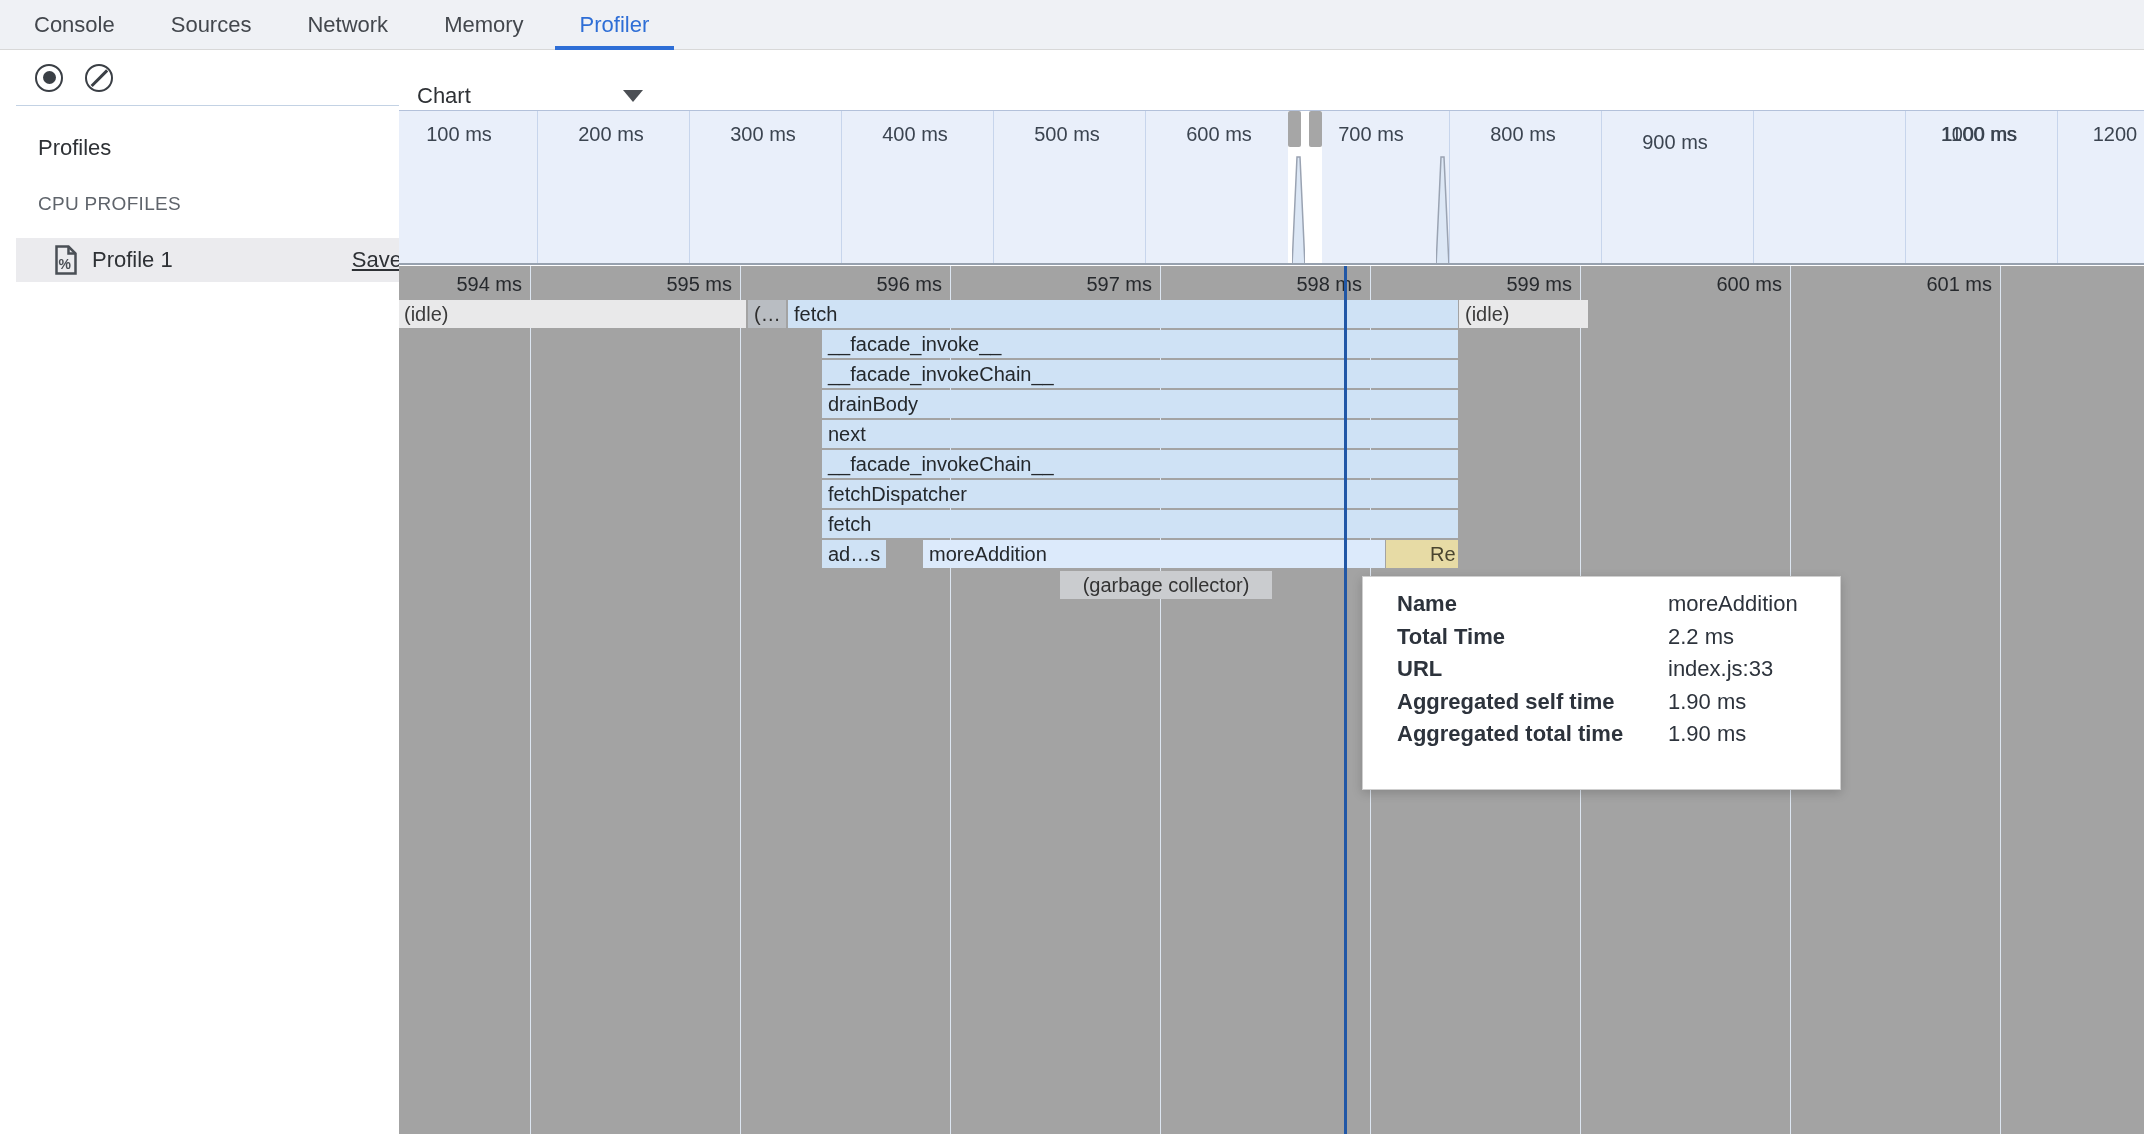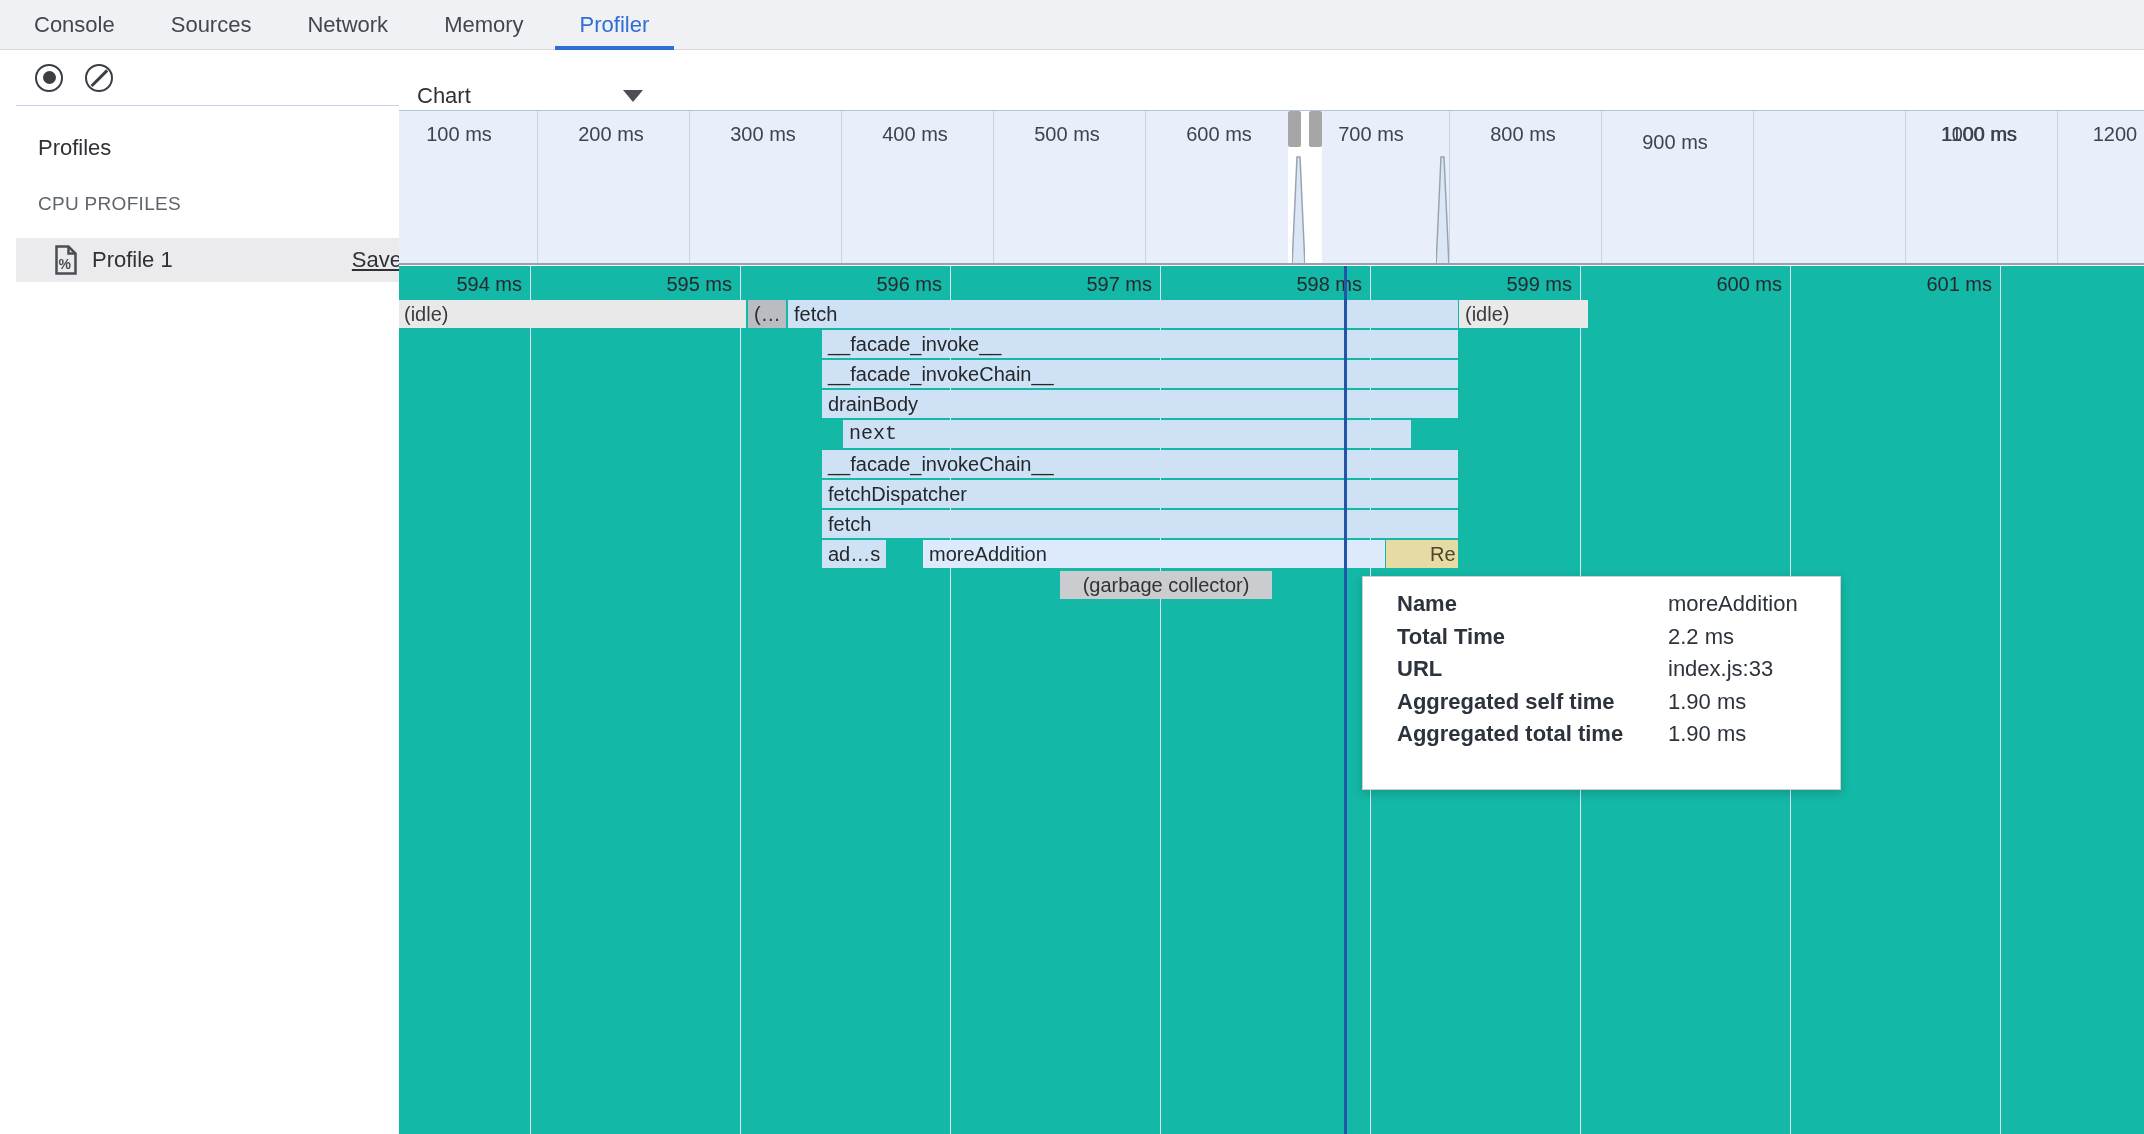--- a/index.html
+++ b/index.html
@@ -57,21 +57,21 @@
               border-bottom:2px solid #97a1ae; overflow:hidden; }
   .ov-grid  { position:absolute; top:0; bottom:0; width:1px; background:#c7d5ec; z-index:1; }
   .ov-label { position:absolute; top:12px; width:140px; text-align:center;
               font-size:20px; color:#3b4450; z-index:1; }
   .ov-selection { position:absolute; top:0; bottom:0; background:#ffffff; z-index:2; }
   .spike { position:absolute; z-index:3; }
   .ov-handle { position:absolute; top:0; width:13px; height:36px; background:#a6a6a6;
                border-radius:2px; z-index:4; cursor:ew-resize; }
 
   
-  .detail { position:absolute; left:0; top:216px; right:0; bottom:0; background:#14b8a6; overflow:hidden; }
+  .detail { position:absolute; left:0; top:216px; right:0; bottom:0; background:#a3a3a3; overflow:hidden; }
   .det-grid { position:absolute; top:0; bottom:0; width:1px; background:#dde6f1; }
   .ruler-label { position:absolute; top:7px; width:152px; text-align:right;
                  font-size:20px; color:#26292d; }
   .flame-bar { position:absolute; height:28px; line-height:28px; font-size:20px;
                padding-left:6px; white-space:nowrap; overflow:hidden; color:#24282c; cursor:default; }
   .c-blue       { background:#cfe2f5; }
   .c-blue-light { background:#dceafb; }
   .c-gray       { background:#e9e9ea; color:#3b3b3b; }
   .c-gray-dark  { background:#b9bdc2; color:#2e2e2e; }
   .c-gray-mid   { background:#cacccf; color:#333333; }
@@ -199,21 +199,21 @@
           <div class="ruler-label" style="left: 1441px;">601 ms</div>
         </div>
       <div id="flame">
           <div class="flame-bar c-gray" style="left: -1px; top: 34px; width: 348px;">(idle)</div>
           <div class="flame-bar c-gray-dark" style="left: 349px; top: 34px; width: 38px;">(…</div>
           <div class="flame-bar c-blue" style="left: 389px; top: 34px; width: 670px;">fetch</div>
           <div class="flame-bar c-gray" style="left: 1060px; top: 34px; width: 129px;">(idle)</div>
           <div class="flame-bar c-blue" style="left: 423px; top: 64px; width: 636px;">__facade_invoke__</div>
           <div class="flame-bar c-blue" style="left: 423px; top: 94px; width: 636px;">__facade_invokeChain__</div>
           <div class="flame-bar c-blue" style="left: 423px; top: 124px; width: 636px;">drainBody</div>
-          <div class="flame-bar c-blue" style="left: 444px; top: 154px; width: 568px; font-family: Liberation Mono, monospace;">next</div>
+          <div class="flame-bar c-blue" style="left: 423px; top: 154px; width: 636px;">next</div>
           <div class="flame-bar c-blue" style="left: 423px; top: 184px; width: 636px;">__facade_invokeChain__</div>
           <div class="flame-bar c-blue" style="left: 423px; top: 214px; width: 636px;">fetchDispatcher</div>
           <div class="flame-bar c-blue" style="left: 423px; top: 244px; width: 636px;">fetch</div>
           <div class="flame-bar c-blue" style="left: 423px; top: 274px; width: 64px;">ad…s</div>
           <div class="flame-bar c-blue-light" style="left: 524px; top: 274px; width: 462px;">moreAddition</div>
           <div class="flame-bar c-tan" style="left: 987px; top: 274px; width: 72px;">Re…e</div>
           <div class="flame-bar c-gray-mid bar-center" style="left: 661px; top: 305px; width: 212px;">(garbage collector)</div>
         </div>
       <div class="playhead"></div>
 

